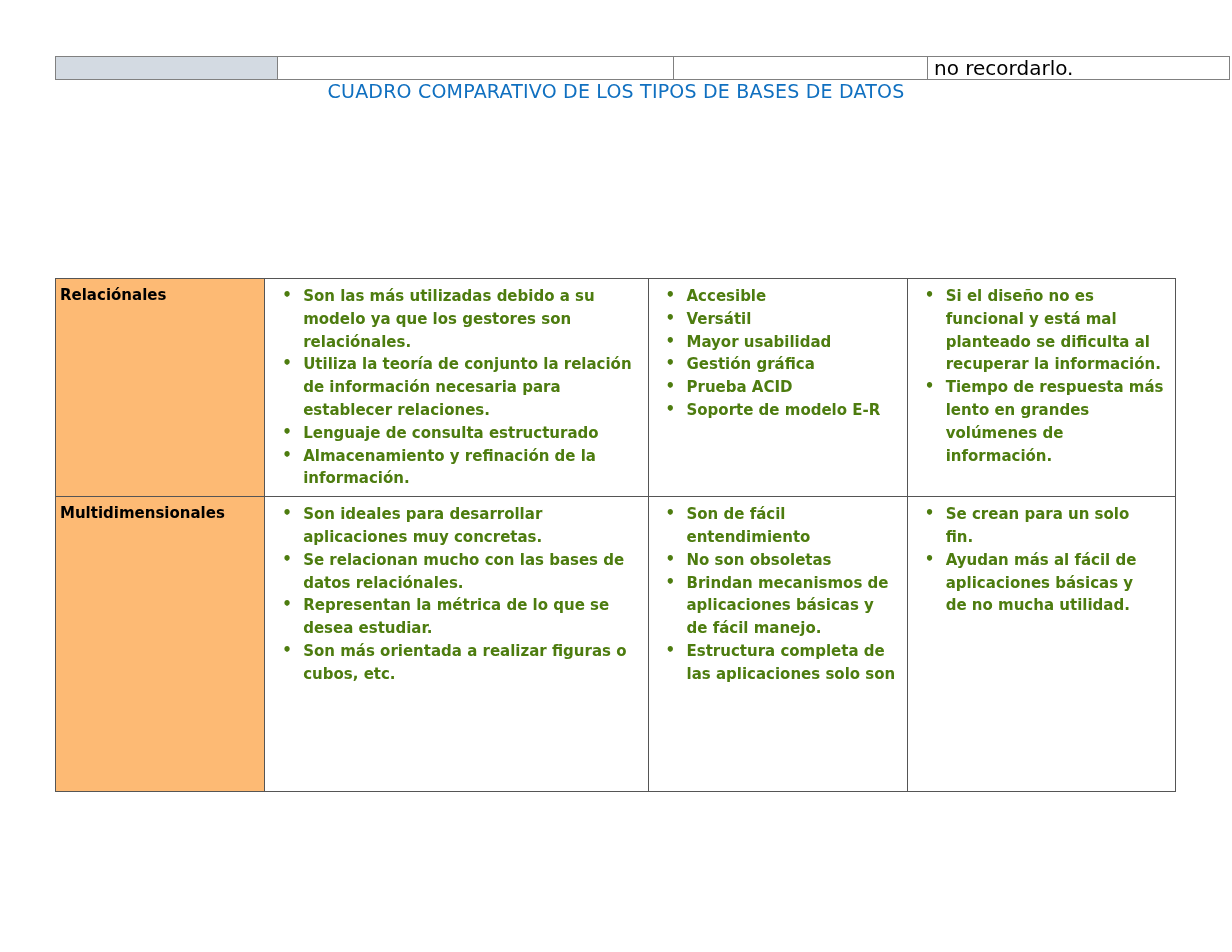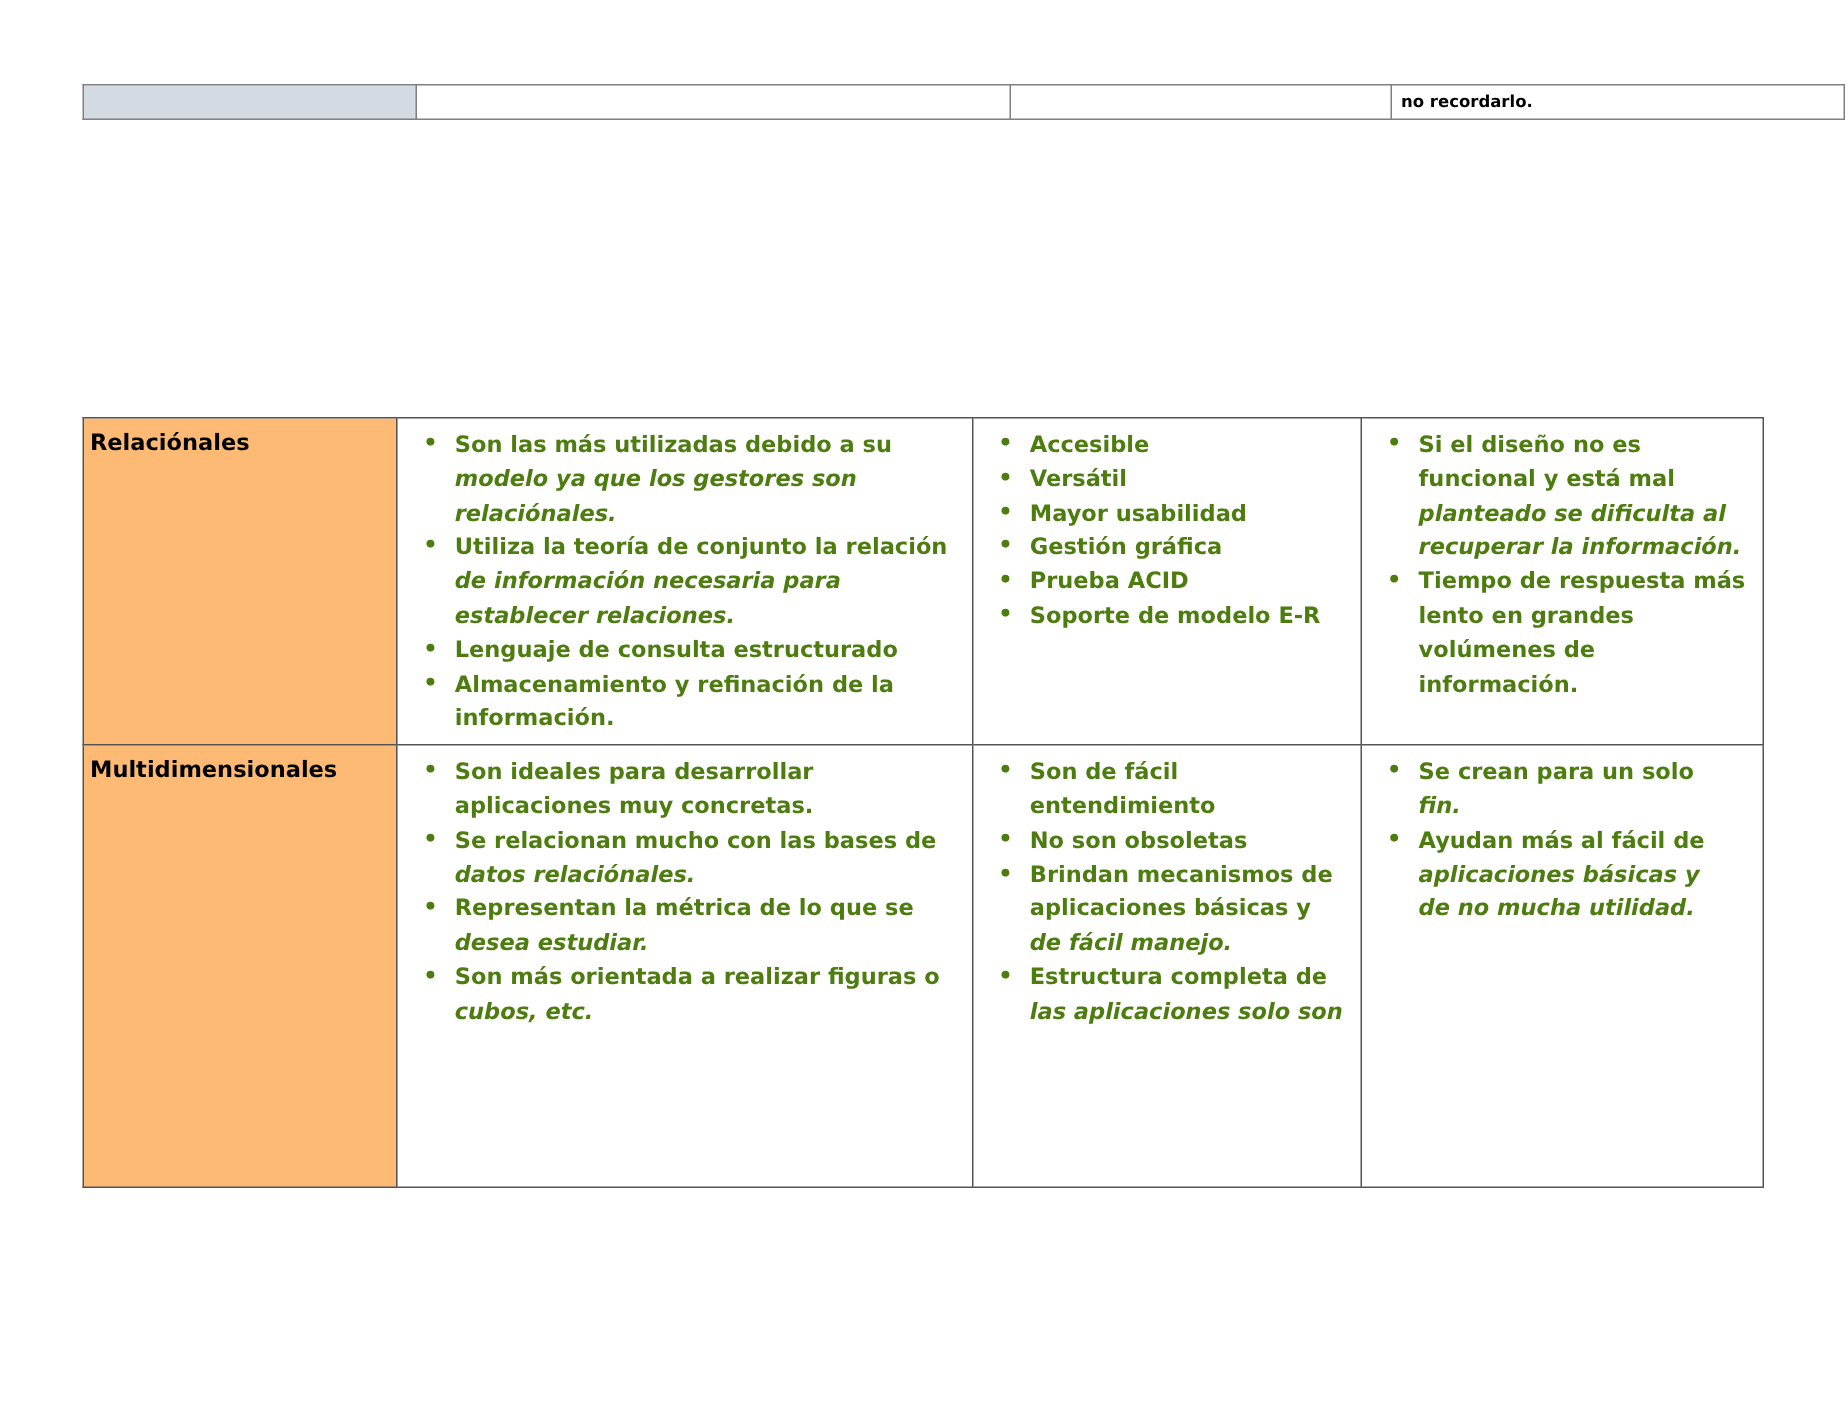--- a/index.html
+++ b/index.html
@@ -29,22 +29,22 @@
     top: 56px;
     width: 1124px;
     border-collapse: collapse;
     table-layout: fixed;
   }
   .top-table td {
     border: 1px solid #808080;
     height: 22px;
     padding: 0 6px;
     vertical-align: top;
-    font-size: 11px;
-    font-weight: bold;
+    font-size: 20px;
+    font-weight: normal;
     color: #000000;
     line-height: 22px;
   }
   .top-table td.shaded {
     background: #d3dae2;
   }
 
   
   .doc-title {
     position: absolute;
@@ -106,21 +106,20 @@
   ul.bullets > li::before {
     content: "\2022";
     position: absolute;
     left: -21px;
     top: -1px;
     font-size: 15px;
     line-height: 1.52;
   }
   ul.bullets > li .cont {
     display: block;
-    font-style: italic;
   }
 
   
   .row-cut td { height: 282px; }
   .clip { overflow: hidden; }
 </style>
 </head>
 <body>
 
 <div class="page">
@@ -129,20 +128,21 @@
     <tbody>
         <tr>
       <td class="shaded" style="width:209px;"></td>
       <td style="width:383px;"></td>
       <td style="width:241px;"></td>
       <td style="width:289px;">no recordarlo.</td>
     </tr>
   </tbody>
     </table>
 
+  <div class="doc-title">CUADRO COMPARATIVO DE LOS TIPOS DE BASES DE DATOS</div>
 
   <table class="cmp-table">
     <colgroup>
       <col class="col-type">
       <col class="col-desc">
       <col class="col-adv">
       <col class="col-disadv">
     </colgroup>
     <tbody>
 

